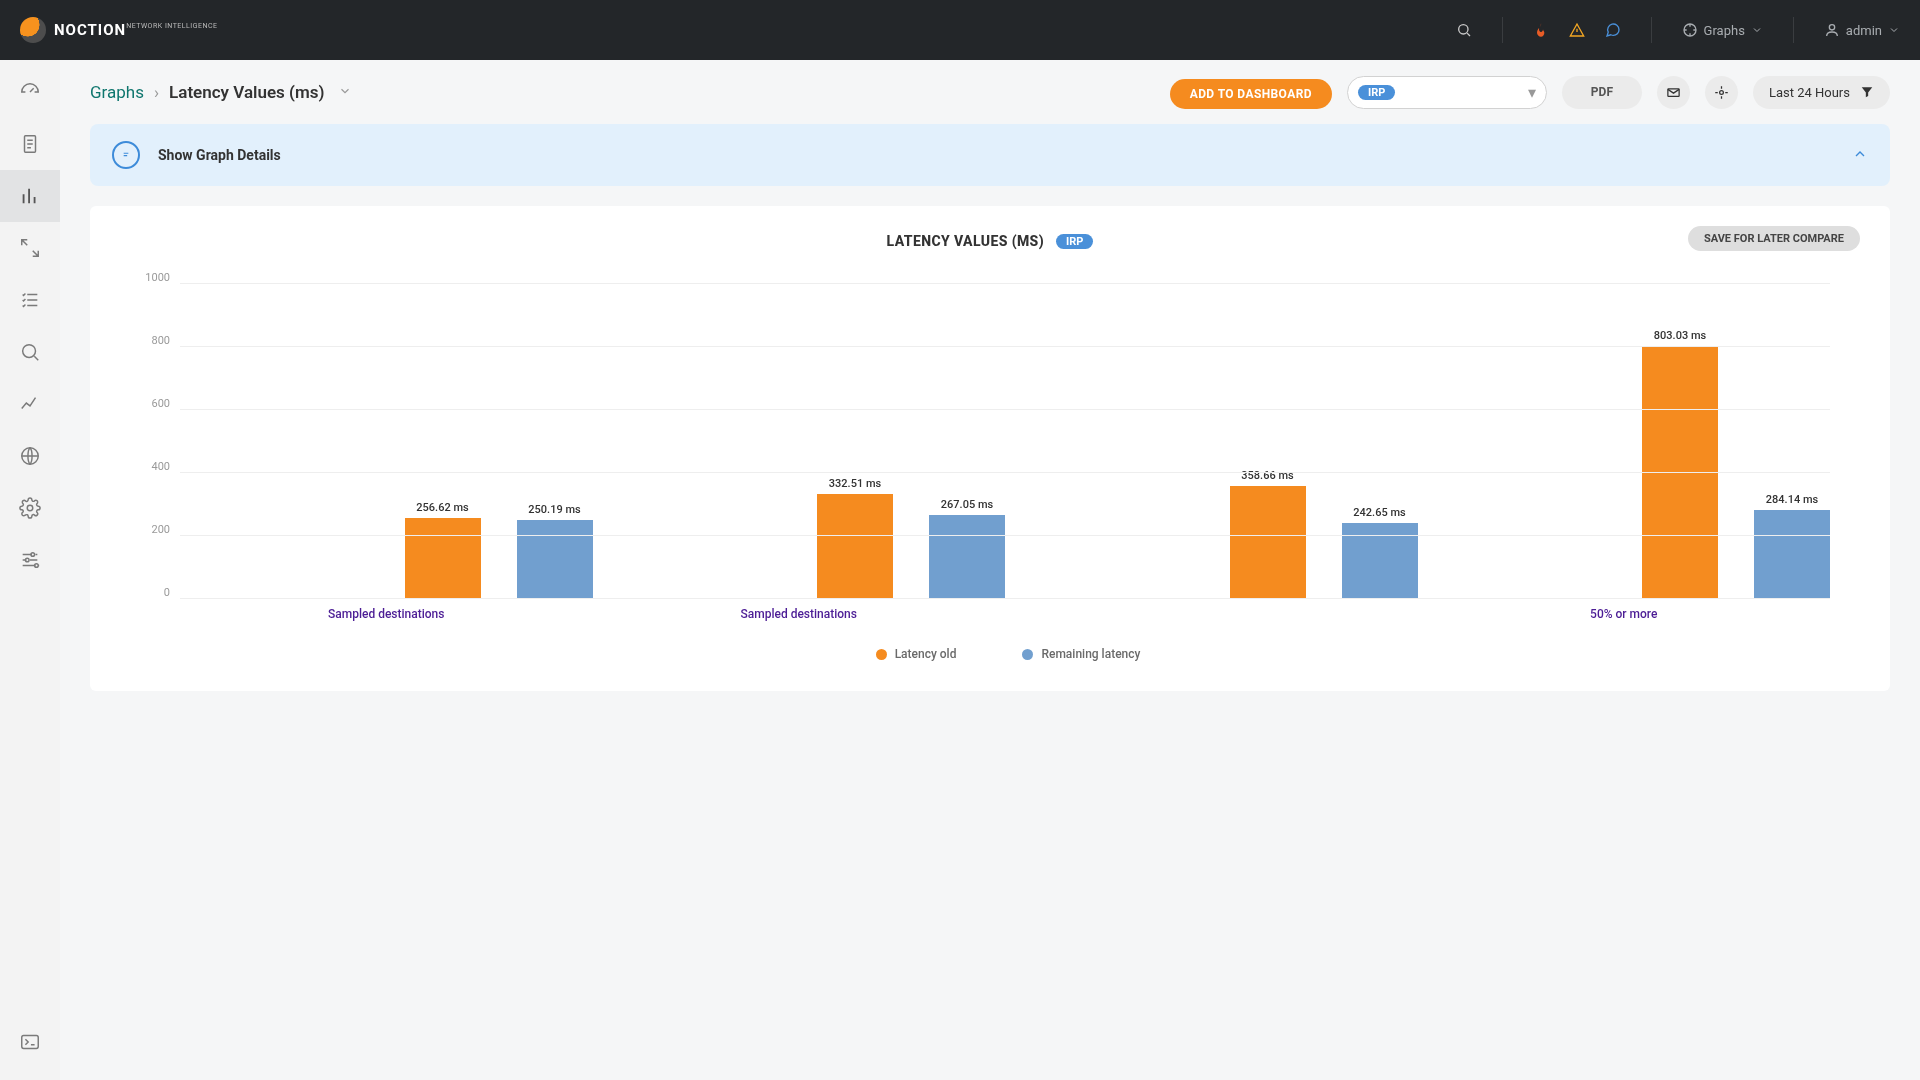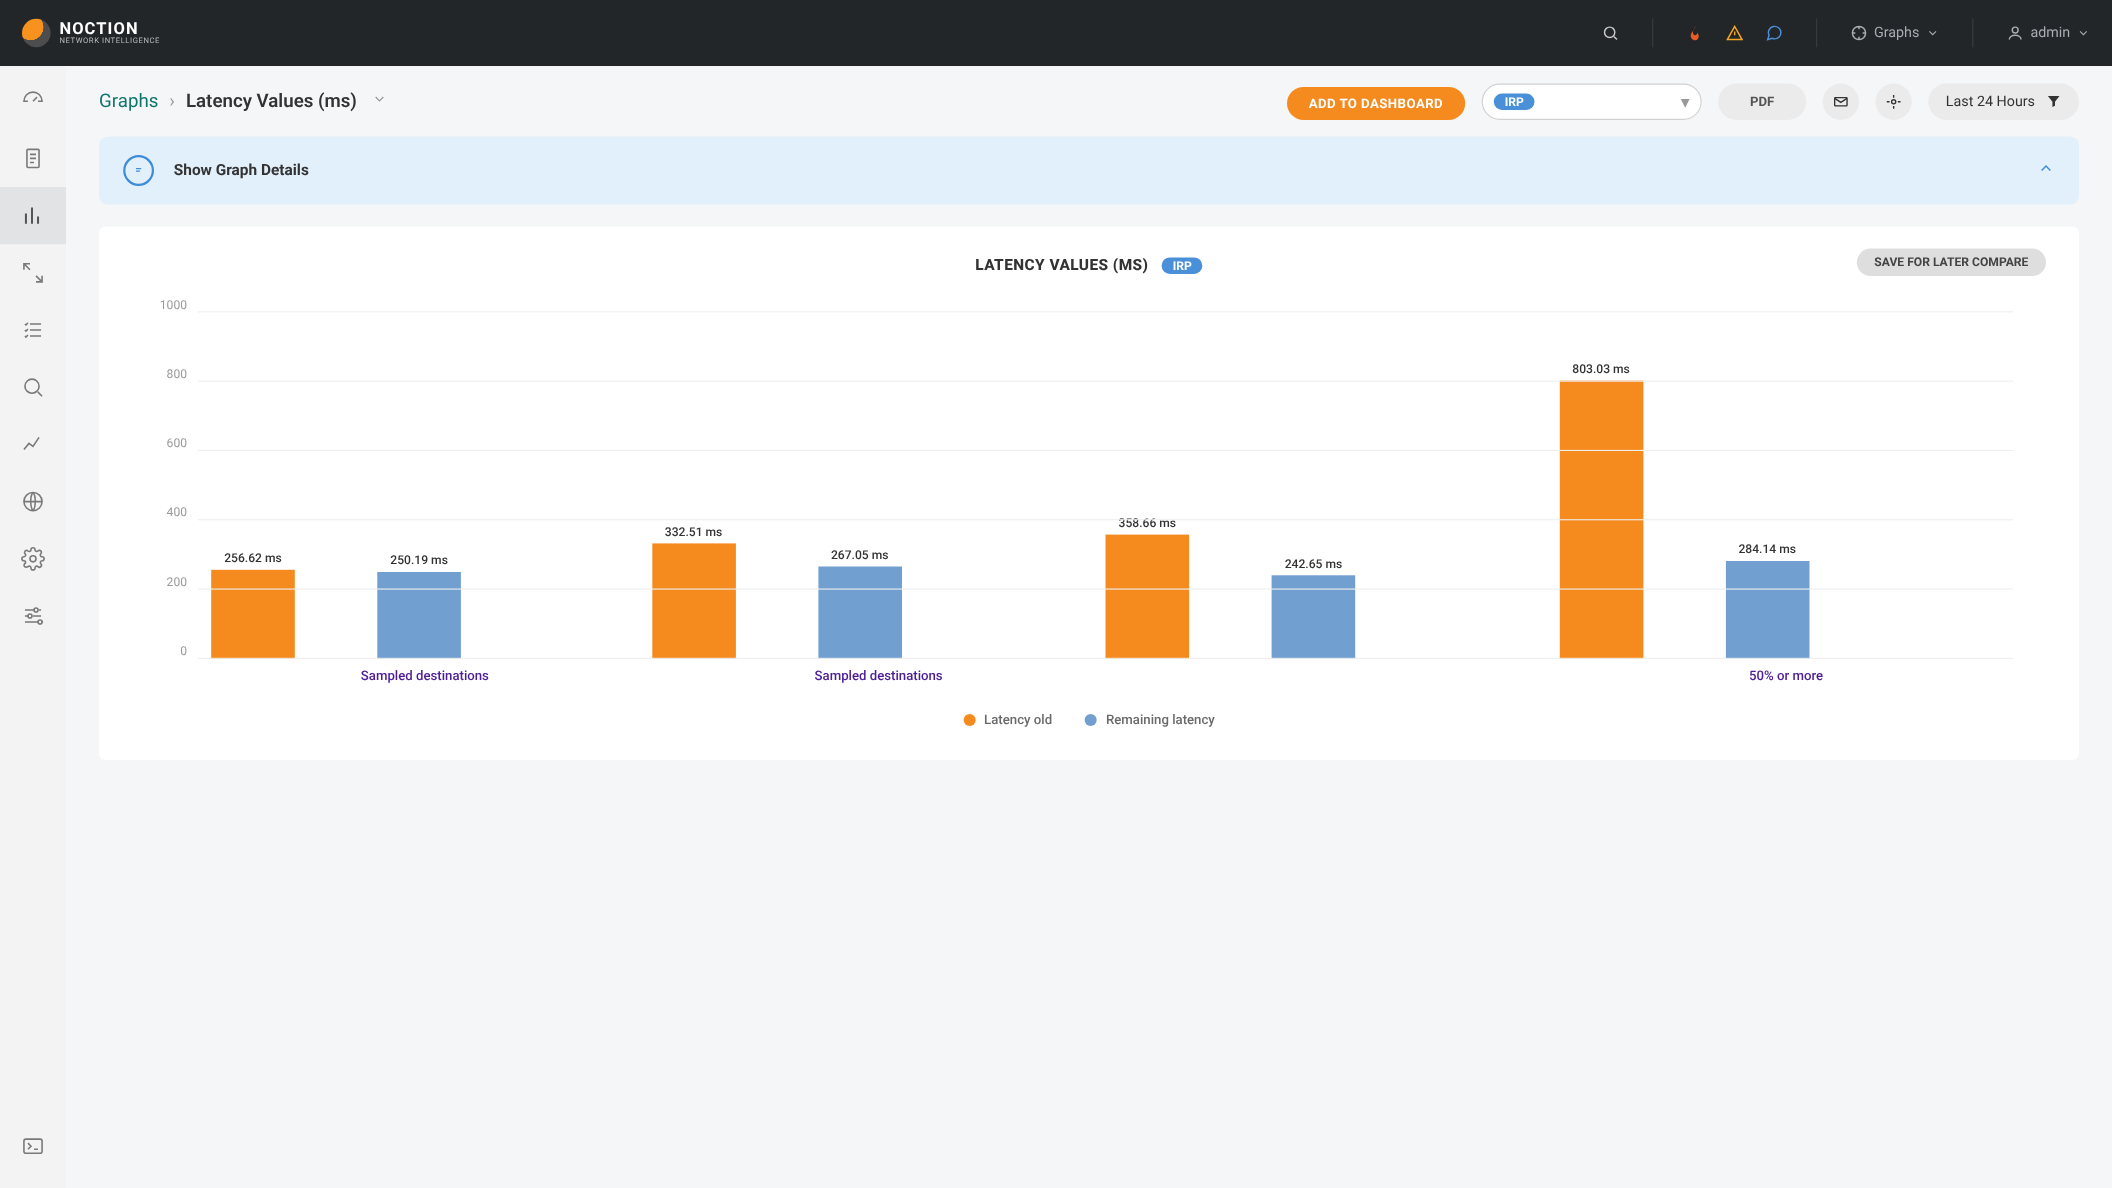--- a/index.html
+++ b/index.html
@@ -2,21 +2,21 @@
 <html><head>
 <meta charset="utf-8">
 <style>
 * { box-sizing: border-box; margin: 0; padding: 0; }
 body { font-family: -apple-system, "Segoe UI", Roboto, Arial, sans-serif; background: #f5f6f7; width: 1920px; height: 1080px; overflow: hidden; }
 
 
 .header { height: 60px; background: #232629; display: flex; align-items: center; padding: 0 20px; color: #a9adb1; }
 .logo-wrap { display: flex; align-items: center; gap: 8px; }
 .logo-icon { width: 26px; height: 26px; border-radius: 50%; background: radial-gradient(circle at 30% 30%, #f7921e 45%, #4d4d4d 46%); }
-.logo-text { color: #fff; font-weight: 700; letter-spacing: 1px; font-size: 15px; display: flex; flex-direction: column; line-height: 1; }
+.logo-text { color: #fff; font-weight: 700; letter-spacing: 1px; font-size: 15px; display: flex; flex-direction: row; line-height: 1; }
 .logo-sub { font-size: 7px; font-weight: 400; letter-spacing: 0.5px; color: #bbb; }
 .header-spacer { flex: 1; }
 .header-icons { display: flex; align-items: center; gap: 20px; }
 .hdr-sep { width: 1px; height: 26px; background: #3a3d40; margin: 0 10px; }
 .hdr-btn { display: flex; align-items: center; gap: 6px; cursor: pointer; font-size: 13px; }
 .hdr-btn svg { width: 16px; height: 16px; }
 .fire { color: #e85c26; }
 .warn { color: #f4a723; }
 .bubble { color: #4a90d9; }
 
@@ -58,29 +58,29 @@
 .chart-header { display:flex; align-items:center; justify-content:center; position: relative; height: 30px; }
 .chart-title { font-size: 14px; font-weight: 800; letter-spacing: 0.4px; color:#333; }
 .chart-title-badge { background:#4a90d9; color:#fff; border-radius:10px; font-size:11px; font-weight:700; padding:1px 10px; margin-left:12px; }
 .save-compare { position: absolute; right: 0; top: 0; background:#dedede; border-radius: 16px; padding: 6px 16px; font-size: 11px; font-weight:700; color:#444; cursor:pointer; }
 
 .plot { height: 345px; position: relative; margin-top: 28px; }
 .grid-area { position: absolute; left: 60px; right: 30px; top: 0; bottom: 30px; }
 .grid-line { position:absolute; left:0; right:0; height:1px; background:#eeeeee; }
 .y-tick { position:absolute; left:-50px; width:40px; text-align:right; font-size:11px; color:#9a9a9a; transform: translateY(-50%); }
 .groups { position:absolute; left:0; right:0; bottom:0; top:0; display:flex; }
-.group { flex:1; display:flex; justify-content:flex-start; align-items:flex-end; gap: 75px; position: relative; }
+.group { flex:1; display:flex; justify-content:flex-end; align-items:flex-end; gap: 36px; position: relative; }
 .bar { width: 76px; position: relative; }
 .bar-orange { background:#f58b1f; }
 .bar-blue { background:#719fcf; }
 .bar-label { position:absolute; bottom:100%; left:50%; transform:translateX(-50%); white-space:nowrap; font-size:11px; color:#333; padding-bottom:4px; font-weight:500; }
 .x-cat { position:absolute; top:100%; left:0; right:0; text-align:center; font-size:12px; color:#4c1d95; padding-top:8px; font-weight:500; }
 
 .legend { display:flex; justify-content:center; gap:30px; margin-top:18px; font-size:12px; color:#6a6a6a; font-weight:500; }
-.legend-item { display:flex; align-items:center; gap:8px; }
+.legend-item { display:flex; align-items:center; gap:8px;margin-left:36px; }
 .dot { width:11px; height:11px; border-radius:50%; }
 .dot-o { background:#f58b1f; }
 .dot-b { background:#719fcf; }
 </style>
 </head>
 <body>
 
 <div class="header">
   <div class="logo-wrap">
     <div class="logo-icon"></div>

